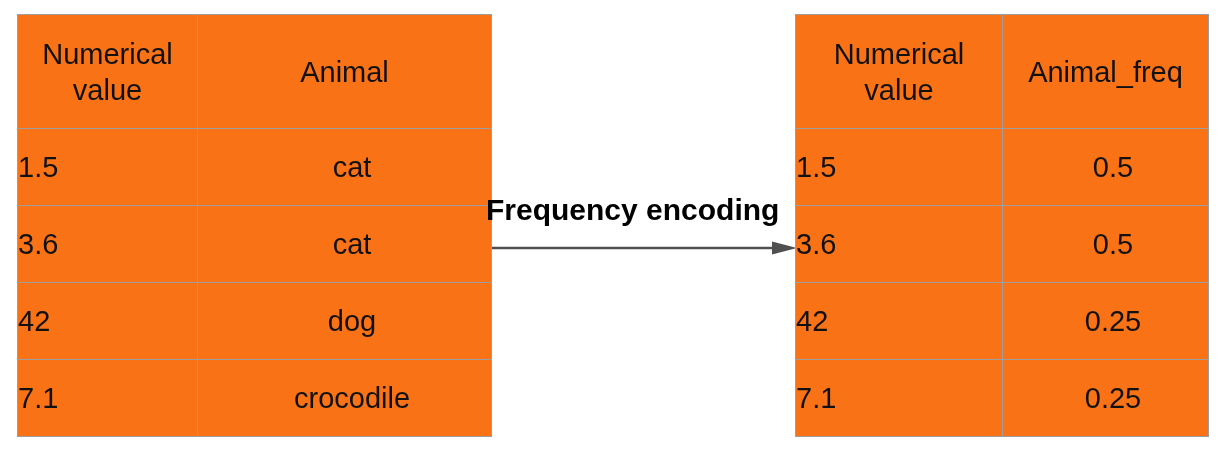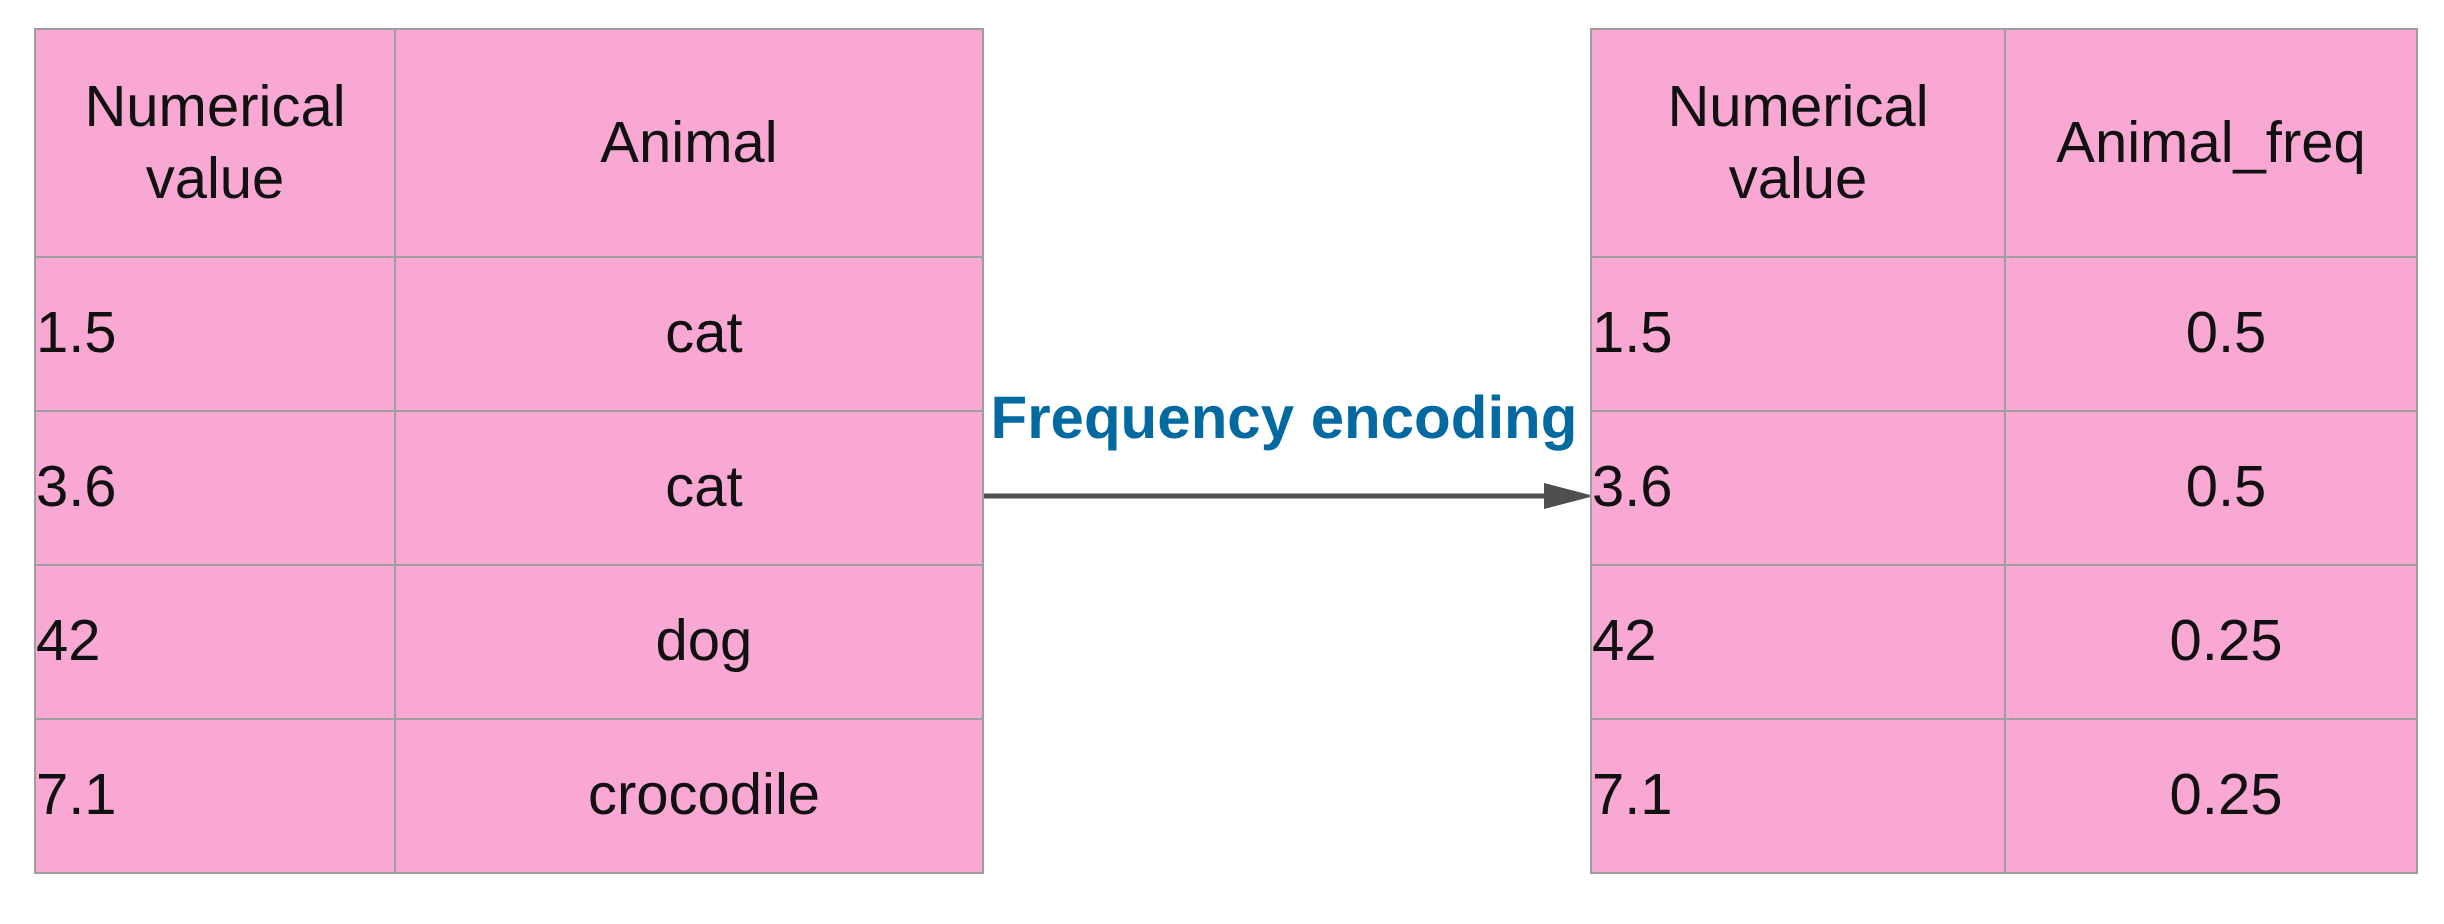--- a/index.html
+++ b/index.html
@@ -13,21 +13,21 @@
     height: 462px;
     background: #ffffff;
     font-family: "Liberation Sans", sans-serif;
     color: #111111;
     overflow: hidden;
   }
   table.data-table {
     position: absolute;
     border-collapse: collapse;
     table-layout: fixed;
-    background: #f9a8d4;
+    background: #f97316;
   }
   table.data-table td,
   table.data-table th {
     border: 1.5px solid #9e9e9e;
     font-size: 29px;
     font-weight: 400;
     line-height: 36px;
     vertical-align: middle;
     padding: 0;
     overflow: hidden;
@@ -46,25 +46,24 @@
   tr.data-row    { height: 77px; }
 
   .table-left  { left: 17px;  top: 14px; width: 474px; }
   .table-right { left: 795px; top: 14px; width: 413px; }
 
   .arrow-label {
     position: absolute;
     left: 486px;
     top: 192px;
     width: 312px;
-    text-align: center;
     font-size: 30px;
     font-weight: 700;
     line-height: 36px;
-    color: #0369a1;
+    color: #000000;
     white-space: nowrap;
   }
   .arrow-svg {
     position: absolute;
     left: 490px;
     top: 239px;
     width: 310px;
     height: 18px;
   }
 </style>

